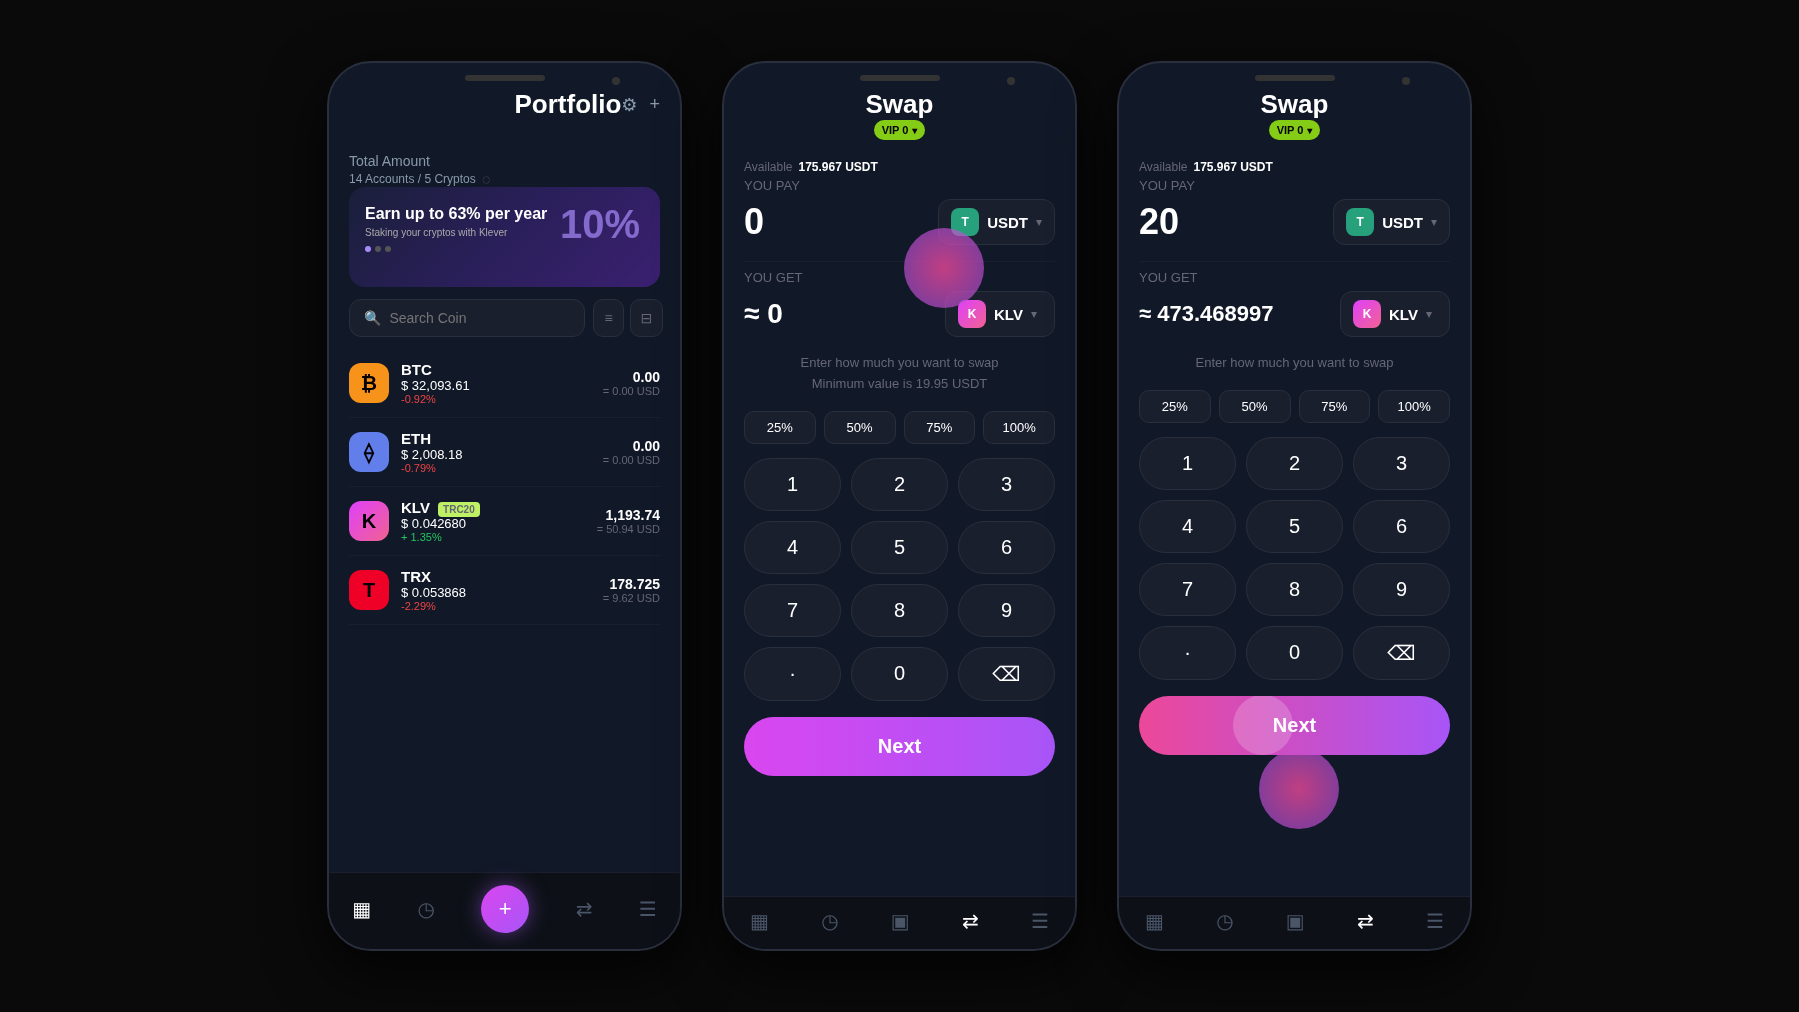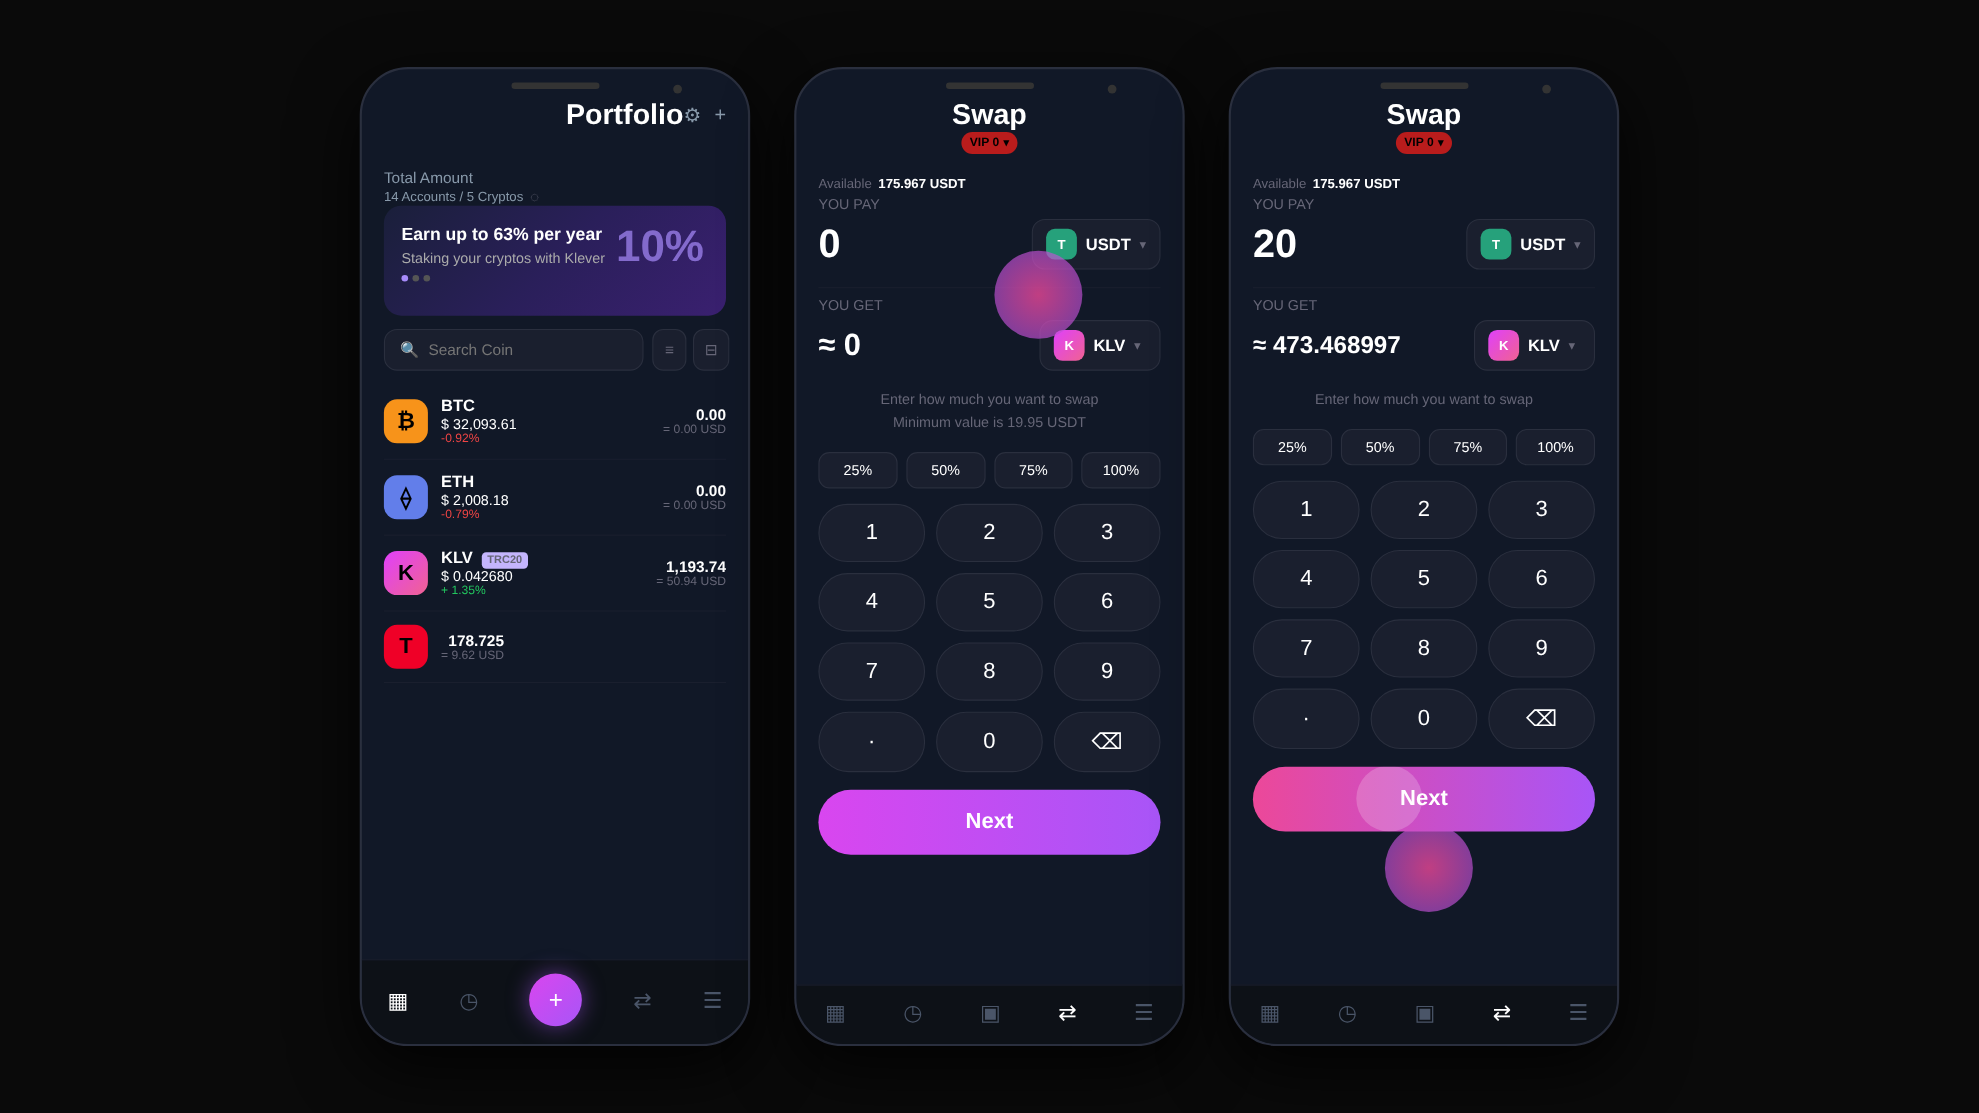--- a/index.html
+++ b/index.html
@@ -111,21 +111,21 @@
       height: 100px;
     }
     .banner-title {
       color: #fff;
       font-size: 16px;
       font-weight: 700;
       margin-bottom: 4px;
     }
     .banner-sub {
       color: #aaa;
-      font-size: 13px;
+      font-size: 10px;
     }
     .banner-percent {
       position: absolute;
       right: 20px;
       top: 15px;
       color: #a78bfa;
       font-size: 40px;
       font-weight: 900;
       opacity: 0.7;
     }
@@ -201,21 +201,21 @@
     }
     .coin-icon.btc { background: #f7931a; }
     .coin-icon.eth { background: #627eea; }
     .coin-icon.klv { background: linear-gradient(135deg, #e040fb, #f06292); }
     .coin-icon.trx { background: #ef0027; }
     .coin-info { flex: 1; }
     .coin-name { color: #fff; font-size: 15px; font-weight: 600; }
     .coin-tag {
       color: #667;
       font-size: 10px;
-      background: #c4b5fd;
+      background: #bef264;
       padding: 2px 5px;
       border-radius: 4px;
       margin-left: 4px;
     }
     .coin-price { color: #fff; font-size: 13px; }
     .coin-change-pos { color: #22c55e; font-size: 11px; }
     .coin-change-neg { color: #ef4444; font-size: 11px; }
     .coin-balance { text-align: right; }
     .coin-amount { color: #fff; font-size: 14px; font-weight: 600; }
     .coin-usd { color: #667; font-size: 11px; }
@@ -270,21 +270,21 @@
       justify-content: space-between;
       margin-bottom: 20px;
       flex-direction: column;
     }
     .swap-title {
       color: #fff;
       font-size: 26px;
       font-weight: 700;
     }
     .vip-badge {
-      background: #b91c1c;
+      background: #84cc16;
       color: #000;
       font-size: 11px;
       font-weight: 700;
       padding: 4px 8px;
       border-radius: 12px;
       display: flex;
       align-items: center;
       gap: 4px;
     }
     .vip-badge::after {
@@ -538,20 +538,25 @@
         <div class="coin-change-pos">+ 1.35%</div>
       </div>
       <div class="coin-balance">
         <div class="coin-amount">1,193.74</div>
         <div class="coin-usd">= 50.94 USD</div>
       </div>
     </div>
 
     <div class="coin-row">
       <div class="coin-icon trx">T</div>
+      <div class="coin-info">
+        <div class="coin-name">TRX</div>
+        <div class="coin-price">$ 0.053868</div>
+        <div class="coin-change-neg">-2.29%</div>
+      </div>
       <div class="coin-balance">
         <div class="coin-amount">178.725</div>
         <div class="coin-usd">= 9.62 USD</div>
       </div>
     </div>
   </div>
 
   <div class="bottom-nav">
     <button class="nav-btn active">▦</button>
     <button class="nav-btn">◷</button>

